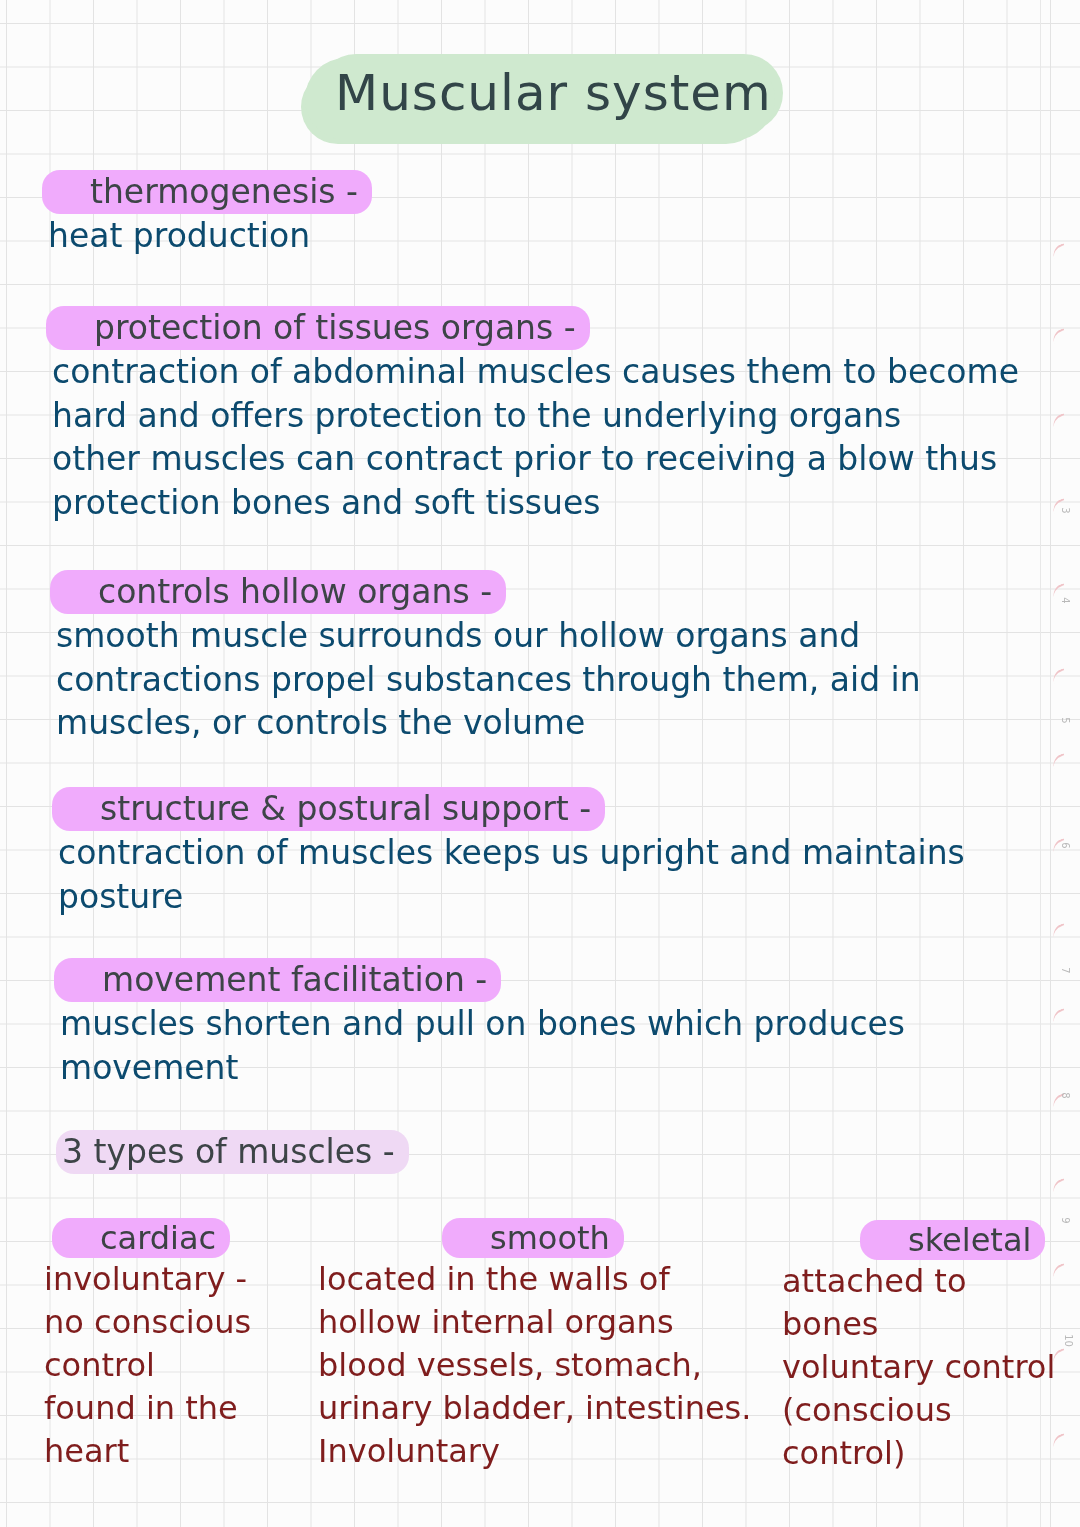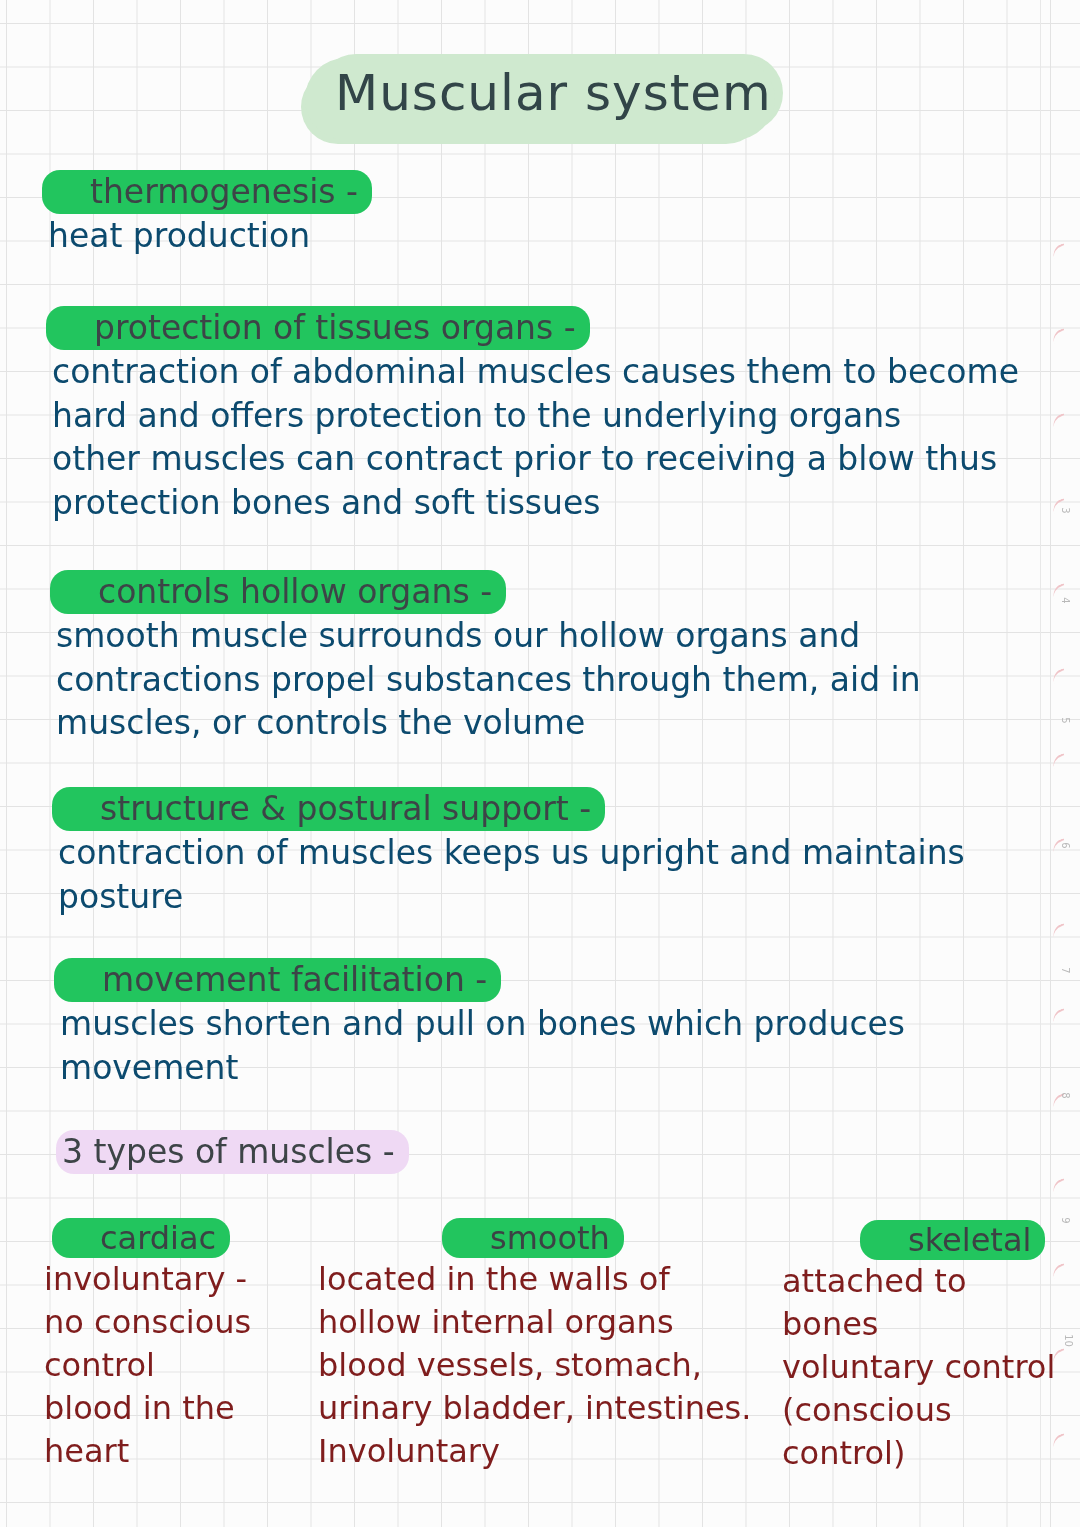--- a/index.html
+++ b/index.html
@@ -21,21 +21,21 @@
       background: #cfe9cf; border-radius: 42px;
       box-shadow: 10px -6px 0 -2px #cfe9cf, -8px 8px 0 -4px #cfe9cf;
     }
     .title {
       position: absolute; left: 30px; top: 6px;
       font-size: 50px; color: #324548; letter-spacing: 1px;
     }
     .hl {
       display: inline-block; border-radius: 18px; padding: 0 14px 0 6px; margin-left: -6px;
     }
-    .hl-blue { background: #22c55e; padding-left: 48px; }
+    .hl-blue { background: #f0abfc; padding-left: 48px; }
     .hl-pink { background: #efd9f4; }
     .head { font-size: 33px; line-height: 44px; color: #3d4447; }
     .body { font-size: 33px; line-height: 43.5px; color: #0c4a6e; }
     .col { font-size: 32px; line-height: 43px; color: #7f1d1d; }
     .col-head { font-size: 32px; line-height: 40px; }
     .margin-line {
       position: absolute; left: 1040px; top: 0; width: 1px; height: 1527px; background: #e8e8e8;
     }
     .tick {
       position: absolute; width: 14px; height: 10px;
@@ -87,21 +87,21 @@
 
 <div class="abs" style="left:62px; top:1130px;">
   <div class="head"><span class="hl hl-pink">3 types of muscles -</span></div>
 </div>
 
 <div class="abs" style="left:44px; top:1218px;">
   <div class="col-head"><span class="hl hl-blue" style="margin-left:8px;">cardiac</span></div>
   <div class="col">involuntary -</div>
   <div class="col">no conscious</div>
   <div class="col">control</div>
-  <div class="col">blood in the</div>
+  <div class="col">found in the</div>
   <div class="col">heart</div>
 </div>
 
 <div class="abs" style="left:318px; top:1218px;">
   <div class="col-head" style="padding-left:130px;"><span class="hl hl-blue">smooth</span></div>
   <div class="col">located in the walls of</div>
   <div class="col">hollow internal organs</div>
   <div class="col">blood vessels, stomach,</div>
   <div class="col">urinary bladder, intestines.</div>
   <div class="col">Involuntary</div>

